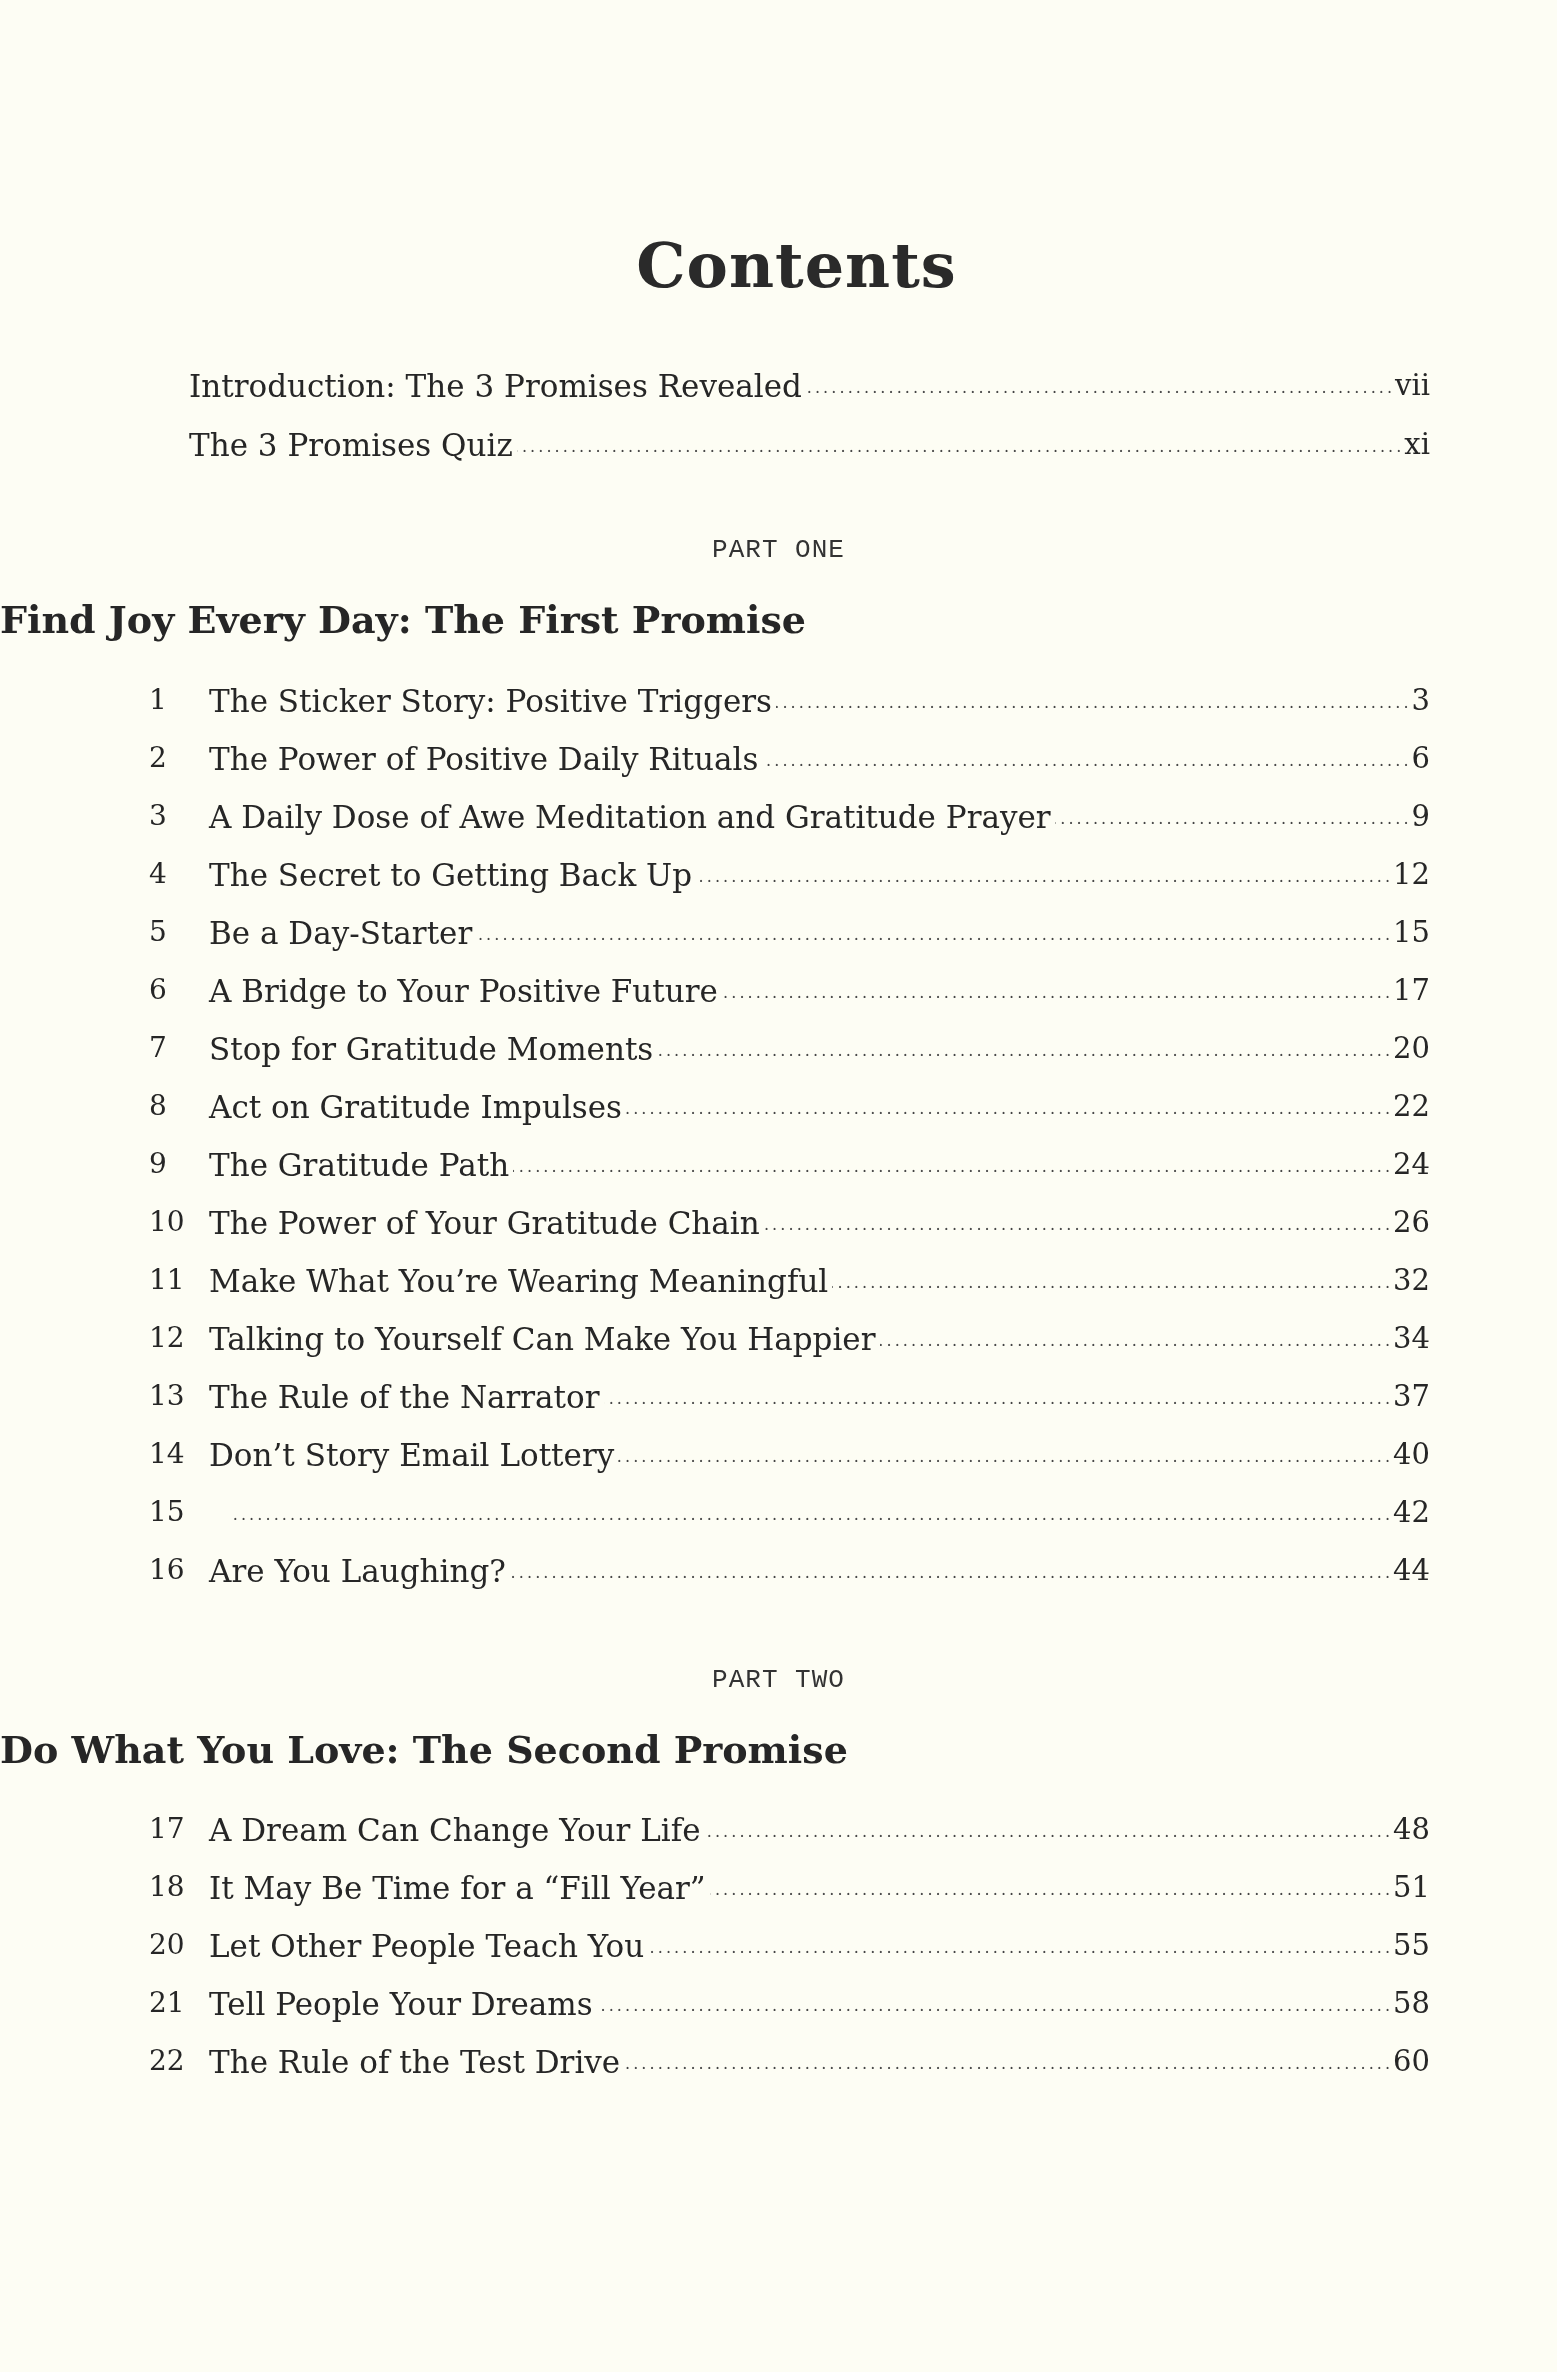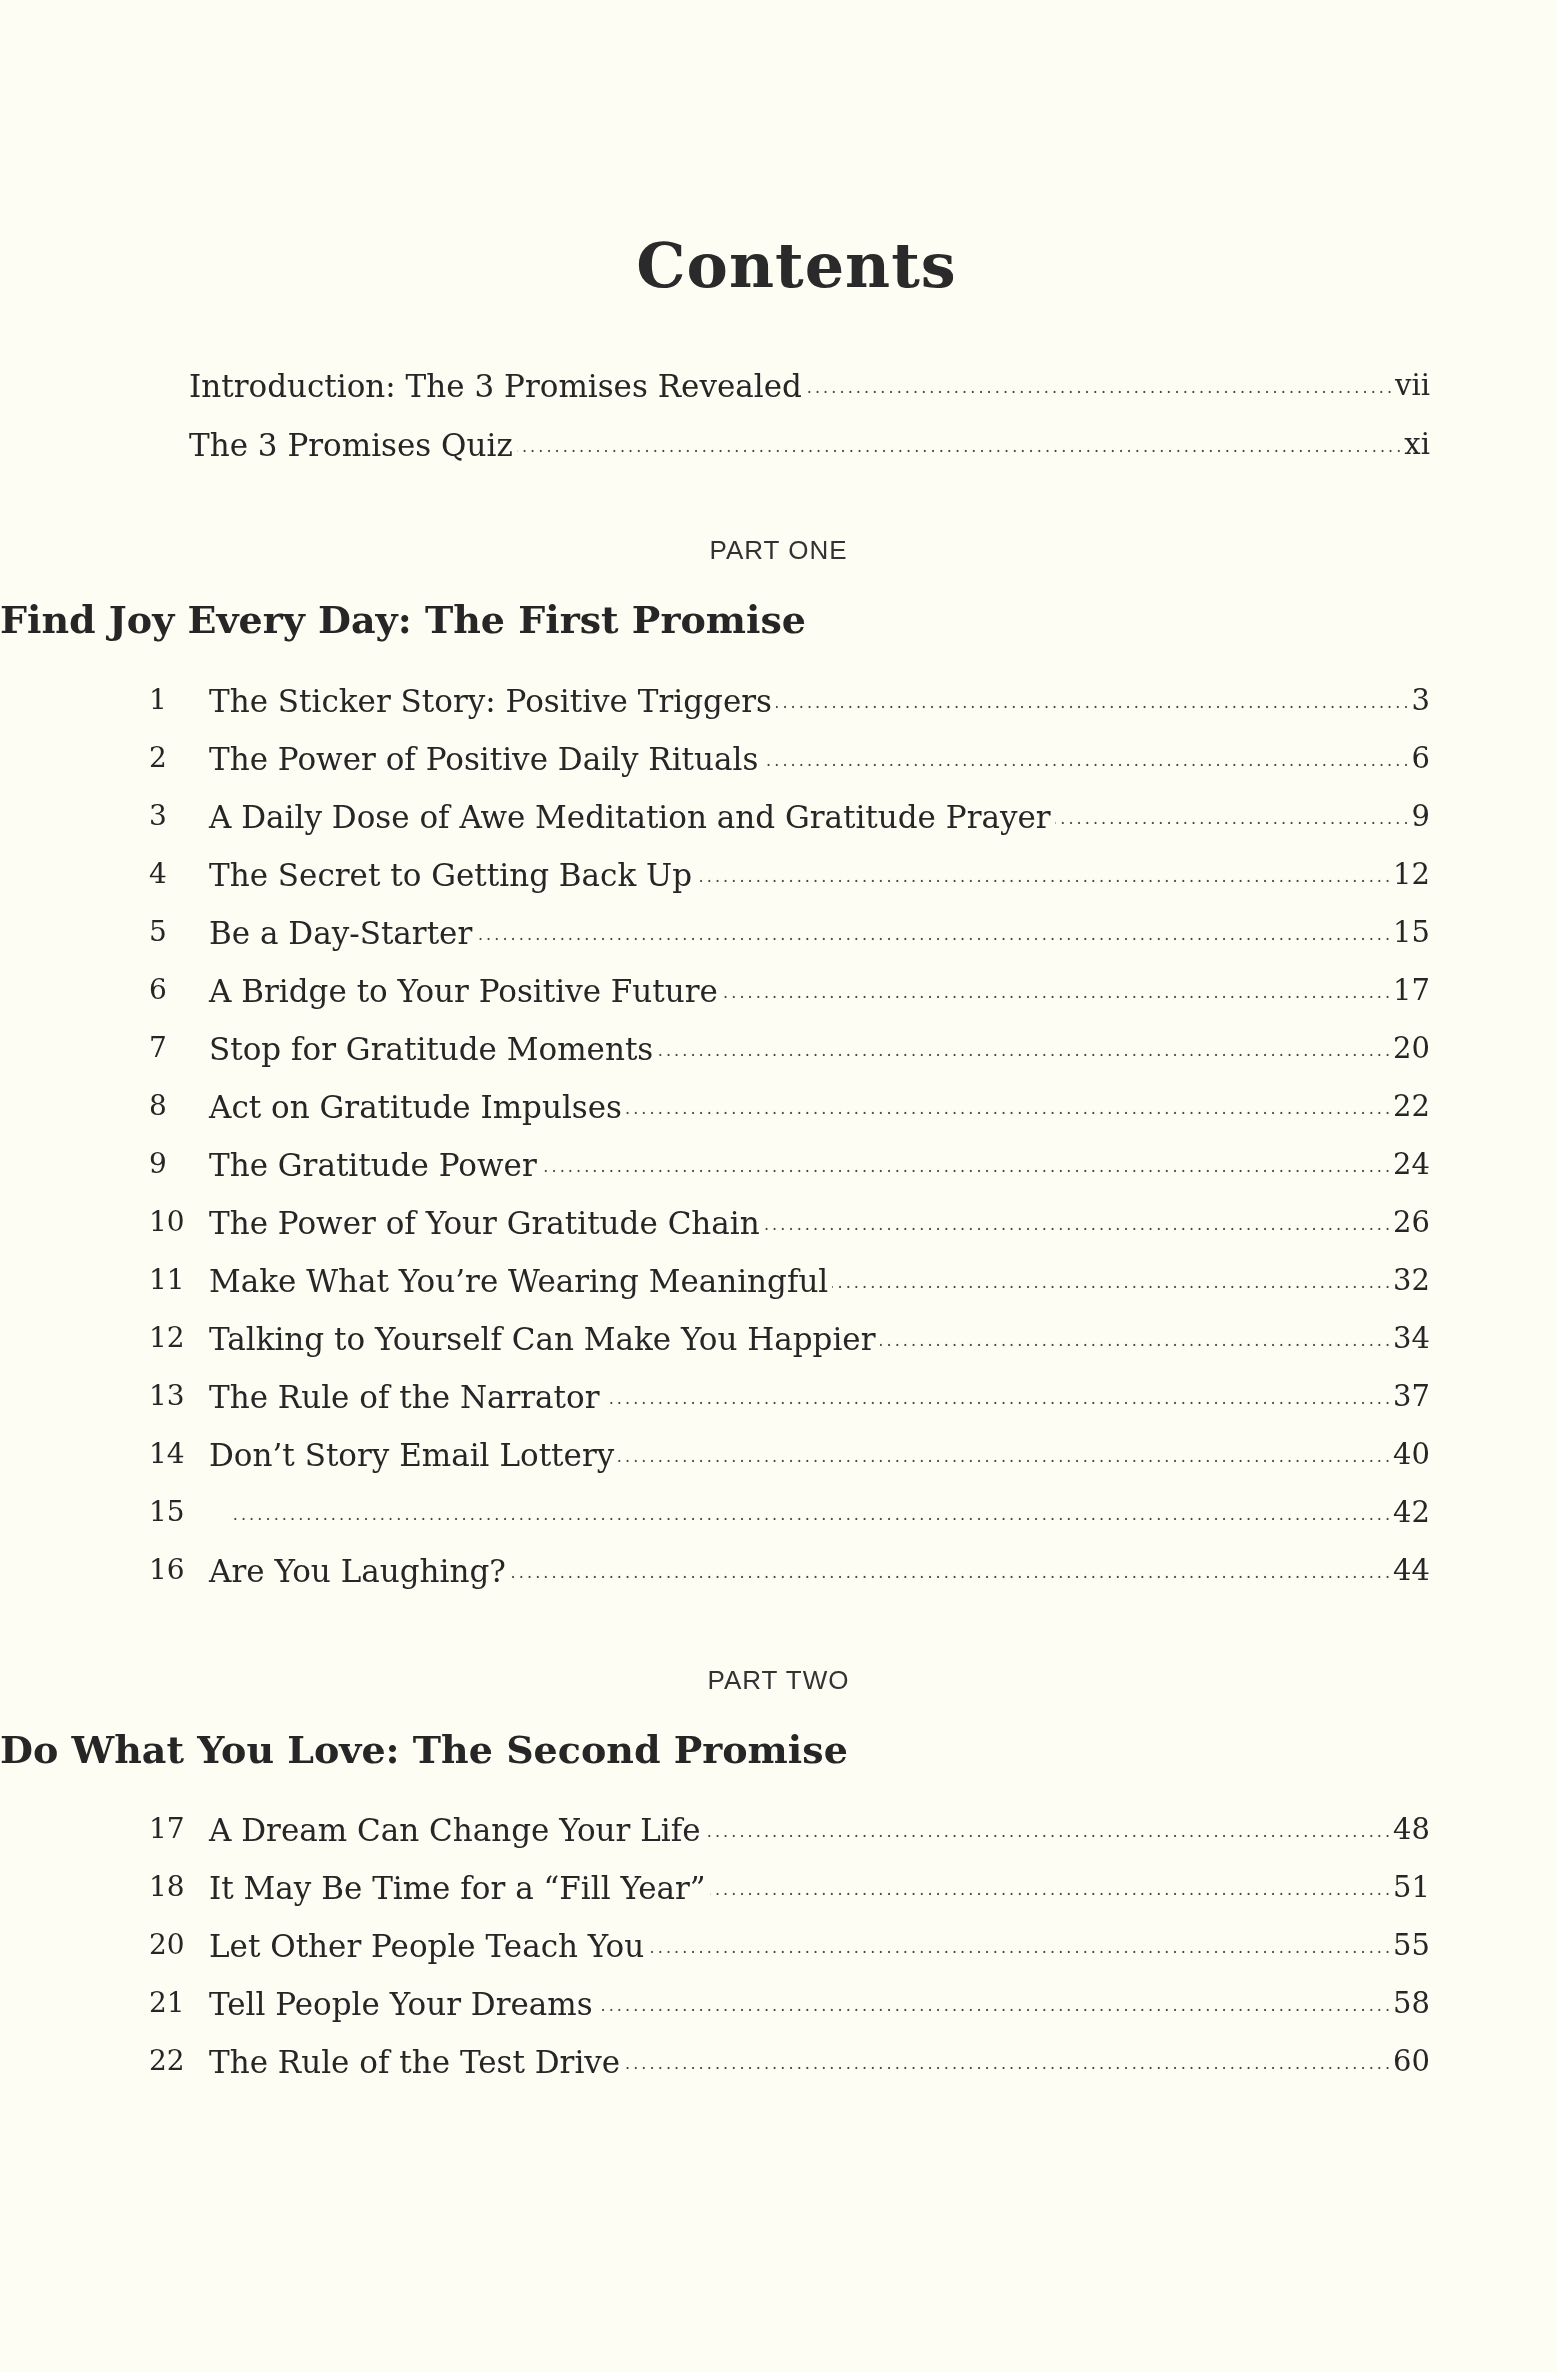--- a/index.html
+++ b/index.html
@@ -18,21 +18,21 @@
     font-weight: bold;
     font-size: 62px;
     letter-spacing: 1px;
     color: #2a2a2a;
     padding-left: 36px;
   }
   .front-list { position: absolute; left: 189px; width: 1241px; top: 368px; }
   .part-label {
     position: absolute; left: 0; right: 0;
     text-align: center;
-    font-family: Liberation Sans, sans-serif;
+    font-family: Liberation Mono, monospace;
     font-size: 26px;
     letter-spacing: 1px;
     color: #333;
   }
   .part-heading {
     position: absolute; left: 0; right: 0;
     font-family: "DejaVu Serif", serif;
     font-weight: bold;
     font-size: 38px;
     color: #262626;
@@ -130,21 +130,21 @@
       <span class="page">20</span>
     </div>
   <div class="row">
       <span class="num">8</span>
       <span class="title">Act on Gratitude Impulses</span>
       <span class="leader"></span>
       <span class="page">22</span>
     </div>
   <div class="row">
       <span class="num">9</span>
-      <span class="title">The Gratitude Power</span>
+      <span class="title">The Gratitude Path</span>
       <span class="leader"></span>
       <span class="page">24</span>
     </div>
   <div class="row">
       <span class="num">10</span>
       <span class="title">The Power of Your Gratitude Chain</span>
       <span class="leader"></span>
       <span class="page">26</span>
     </div>
   <div class="row">

